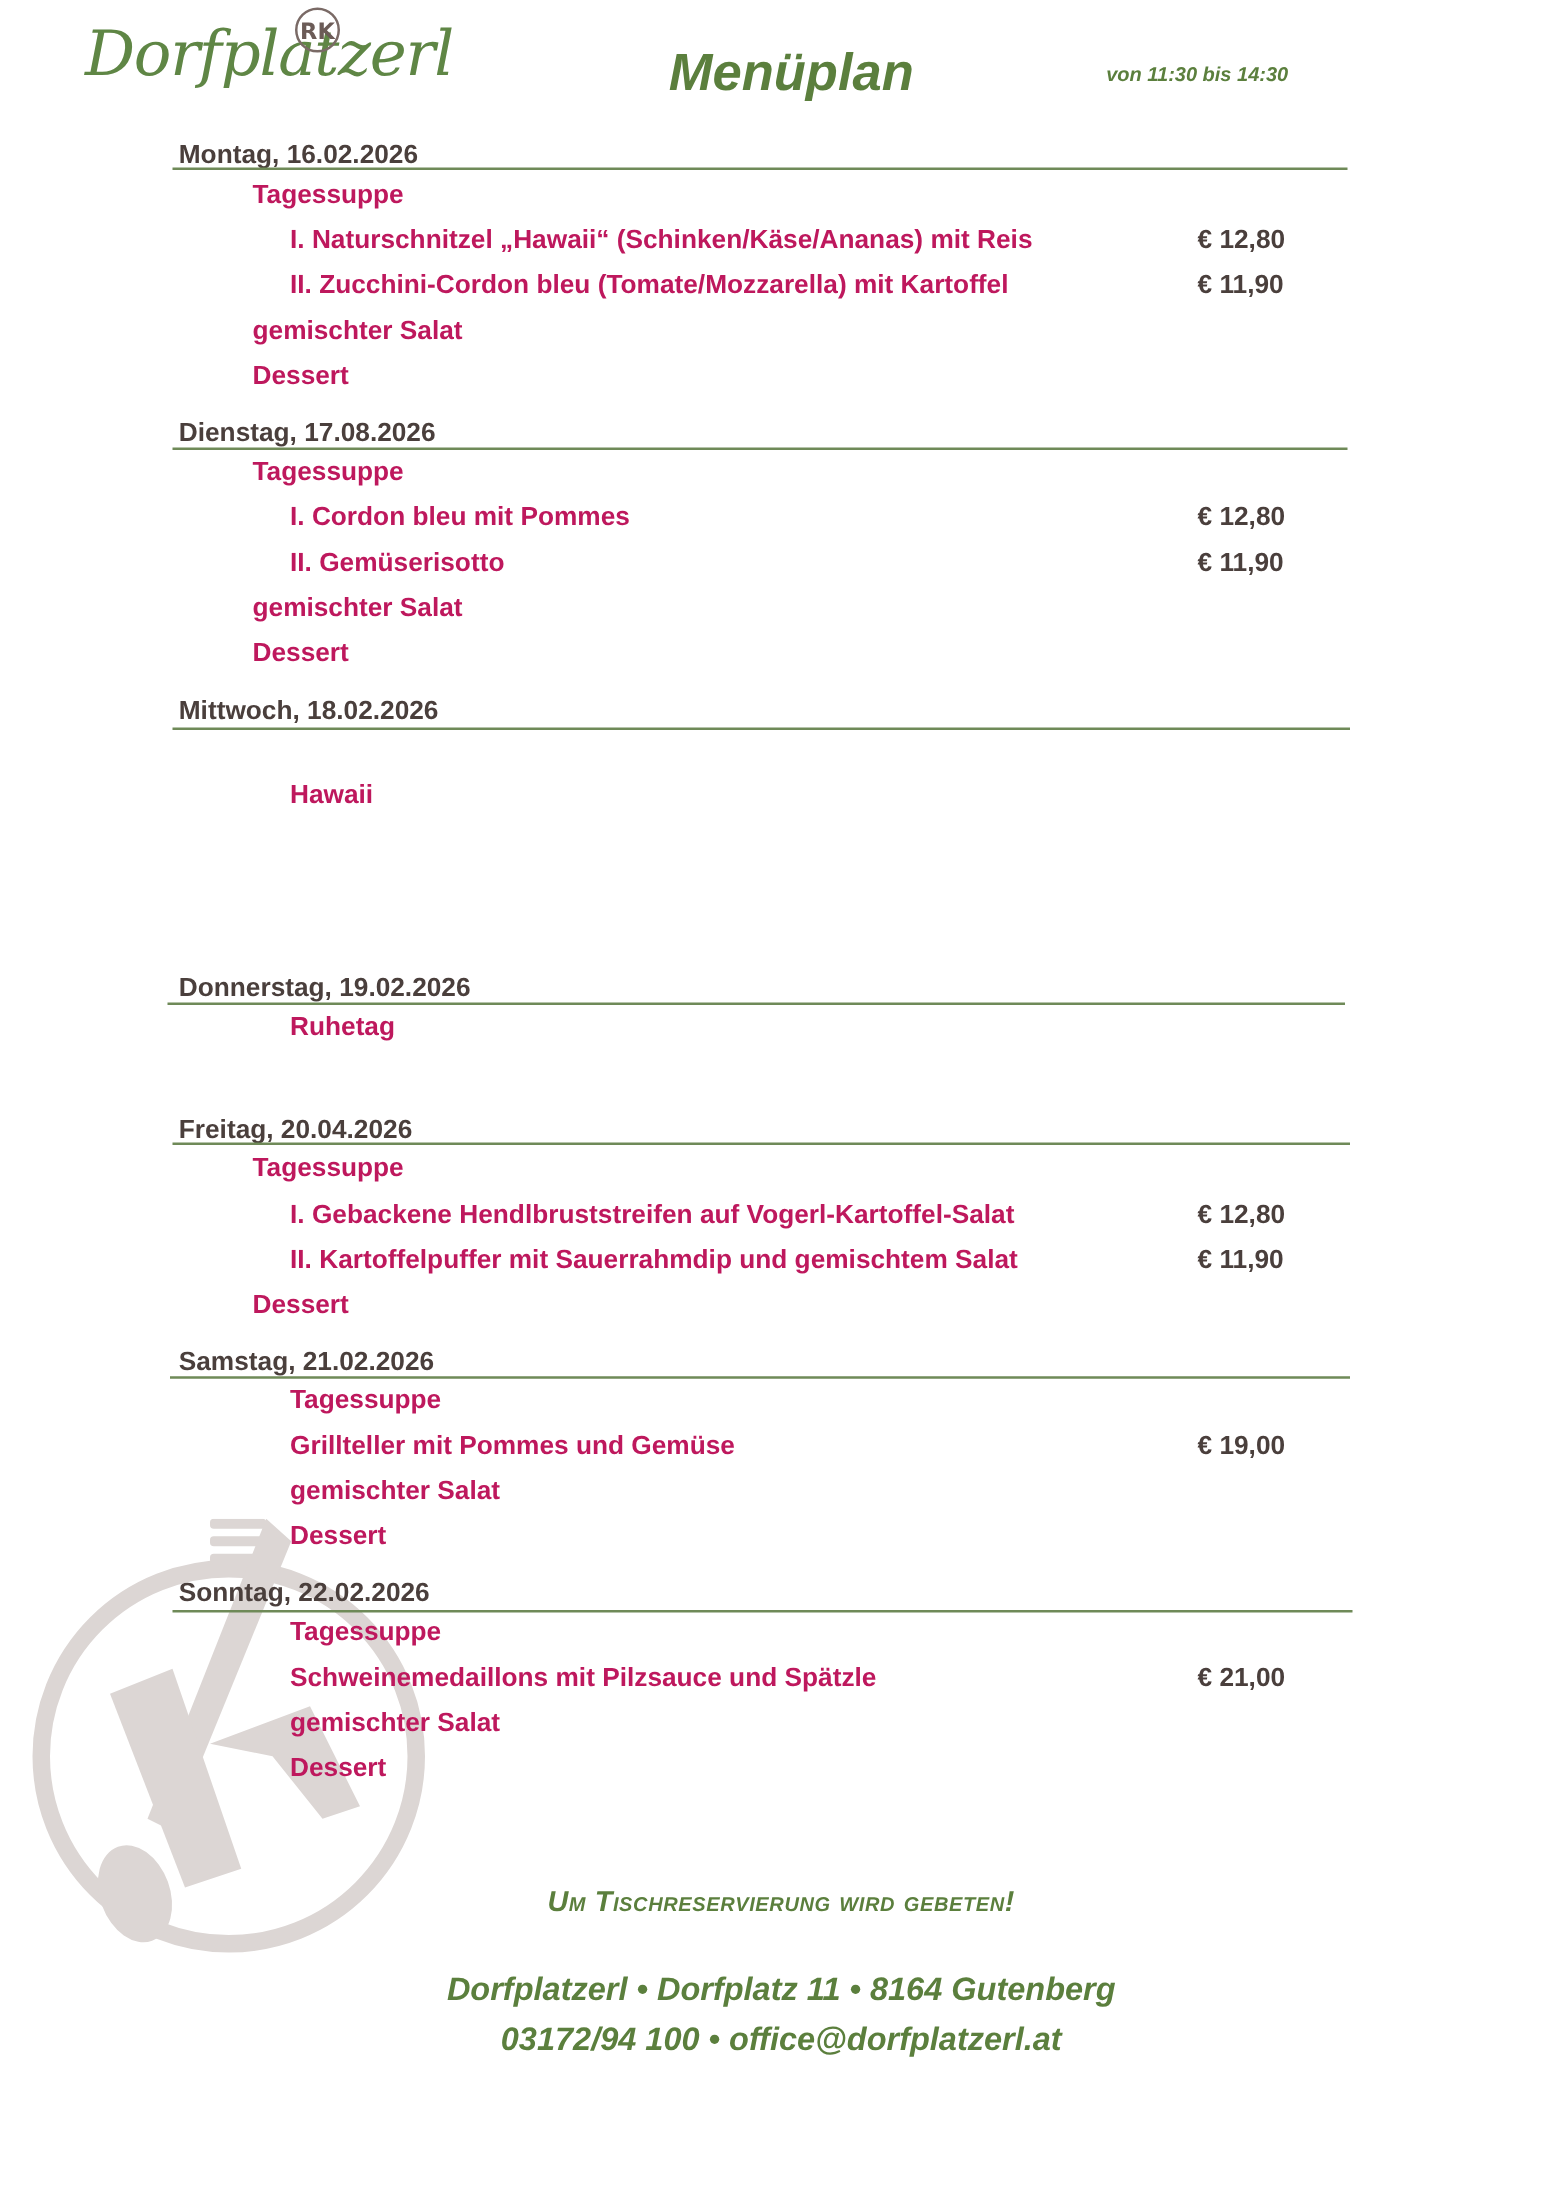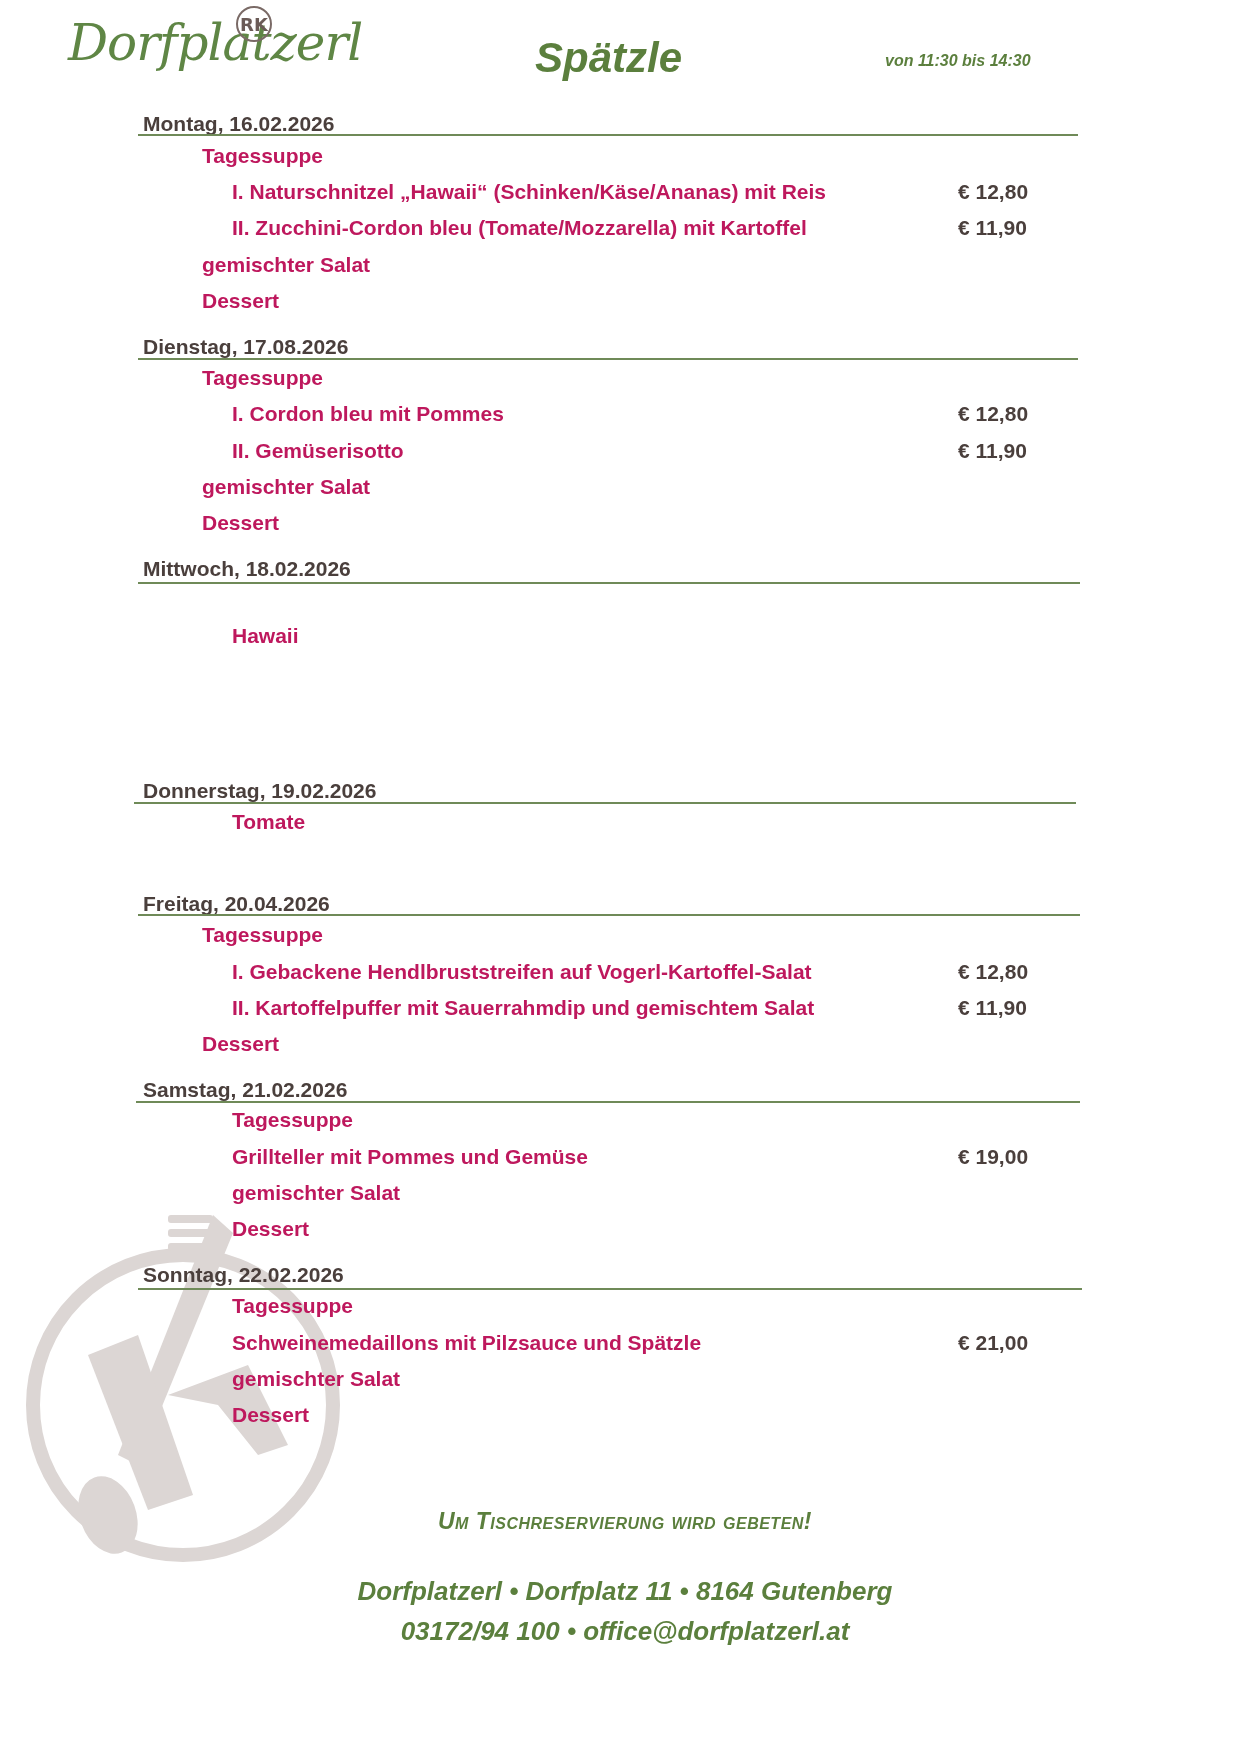--- a/index.html
+++ b/index.html
@@ -36,21 +36,21 @@
     <path d="M150 180 L230 150 L270 230 L240 240 L200 190 Z"></path>
     <ellipse cx="90" cy="300" rx="28" ry="40" transform="rotate(-20 90 300)"></ellipse>
   </g>
 </svg>
 
 <div class="abs logo-text">Dorfplatzerl</div>
 <svg class="abs logo-badge" viewBox="0 0 40 40">
   <circle cx="20" cy="20" r="17" fill="none" stroke="#7a6a66" stroke-width="2"></circle>
   <text x="20" y="27" text-anchor="middle" font-size="18" font-family="DejaVu Sans, sans-serif" fill="#6b5b57" font-weight="bold">RK</text>
 </svg>
-<div class="abs title">Spätzle</div>
+<div class="abs title">Menüplan</div>
 <div class="abs hours">von 11:30 bis 14:30</div>
 
 <div class="abs day-head" style="top:112px">Montag, 16.02.2026</div>
 <div class="abs rule" style="left:138px; top:134px; width:940px"></div>
 <div class="abs item l1" style="top:144px">Tagessuppe</div>
 <div class="abs item l2" style="top:180px">I. Naturschnitzel „Hawaii“ (Schinken/Käse/Ananas) mit Reis</div>
 <div class="abs price" style="top:180px">€ 12,80</div>
 <div class="abs item l2" style="top:216px">II. Zucchini-Cordon bleu (Tomate/Mozzarella) mit Kartoffel</div>
 <div class="abs price" style="top:216px">€ 11,90</div>
 <div class="abs item l1" style="top:253px">gemischter Salat</div>
@@ -65,21 +65,21 @@
 <div class="abs price" style="top:439px">€ 11,90</div>
 <div class="abs item l1" style="top:475px">gemischter Salat</div>
 <div class="abs item l1" style="top:511px">Dessert</div>
 
 <div class="abs day-head" style="top:557px">Mittwoch, 18.02.2026</div>
 <div class="abs rule" style="left:138px; top:582px; width:942px"></div>
 <div class="abs item l2" style="top:624px">Hawaii</div>
 
 <div class="abs day-head" style="top:779px">Donnerstag, 19.02.2026</div>
 <div class="abs rule" style="left:134px; top:802px; width:942px"></div>
-<div class="abs item l2" style="top:810px">Tomate</div>
+<div class="abs item l2" style="top:810px">Ruhetag</div>
 
 <div class="abs day-head" style="top:892px">Freitag, 20.04.2026</div>
 <div class="abs rule" style="left:138px; top:914px; width:942px"></div>
 <div class="abs item l1" style="top:923px">Tagessuppe</div>
 <div class="abs item l2" style="top:960px">I. Gebackene Hendlbruststreifen auf Vogerl-Kartoffel-Salat</div>
 <div class="abs price" style="top:960px">€ 12,80</div>
 <div class="abs item l2" style="top:996px">II. Kartoffelpuffer mit Sauerrahmdip und gemischtem Salat</div>
 <div class="abs price" style="top:996px">€ 11,90</div>
 <div class="abs item l1" style="top:1032px">Dessert</div>
 

